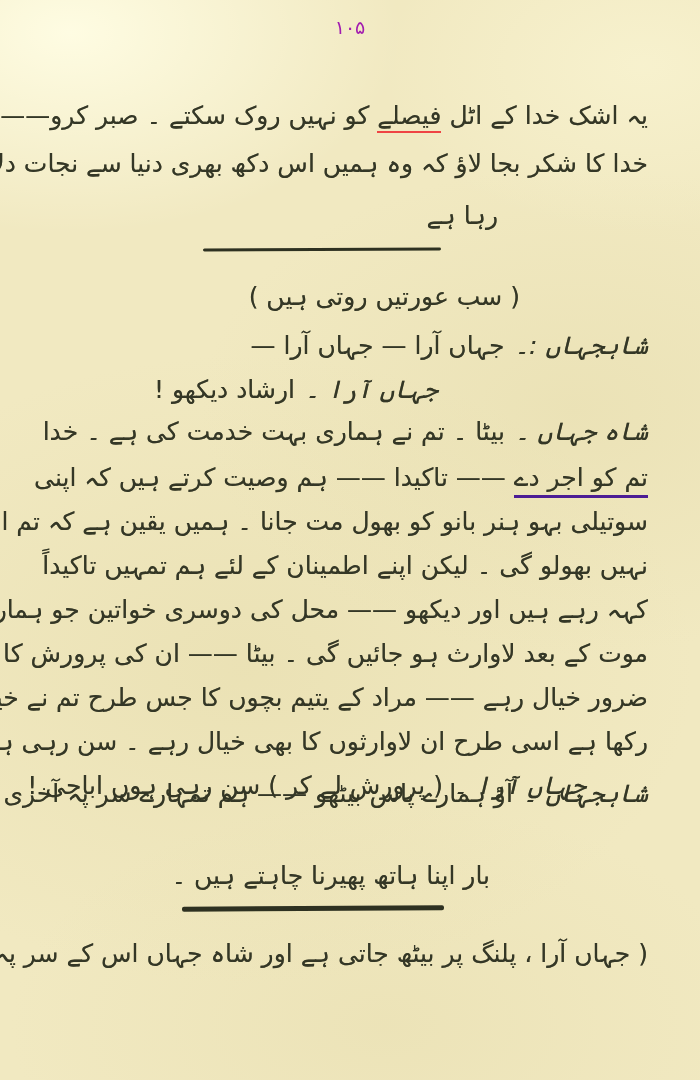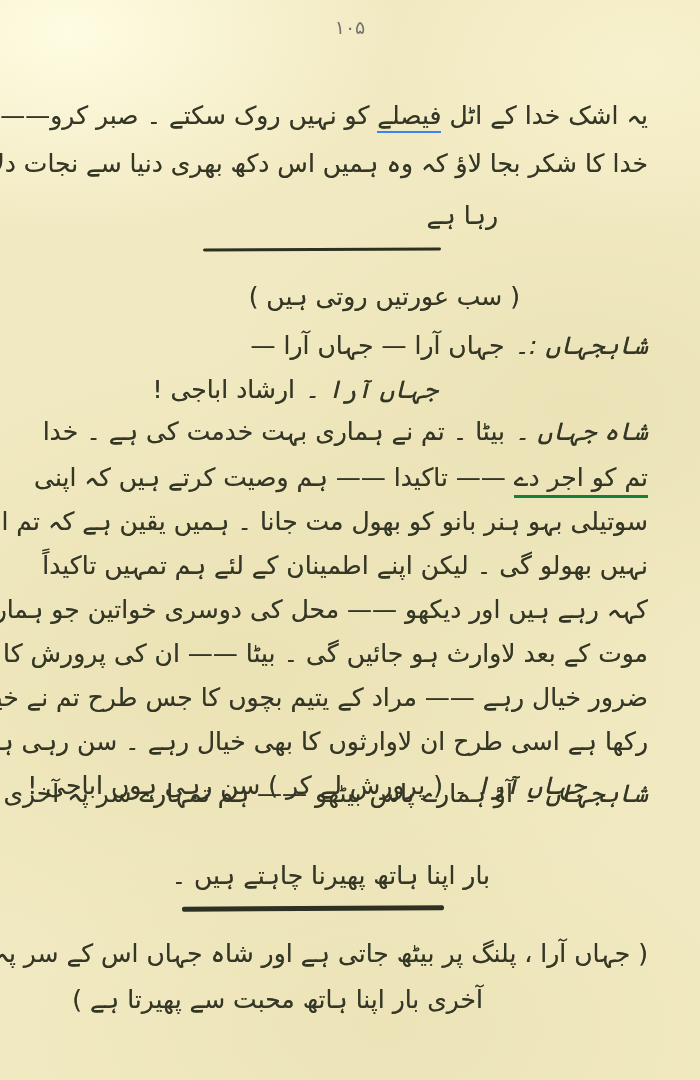--- a/index.html
+++ b/index.html
@@ -11,31 +11,31 @@
       radial-gradient(ellipse 380px 240px at 92% 6%, rgba(252,248,216,.55), rgba(252,248,216,0) 70%),
       radial-gradient(ellipse 520px 340px at 82% 38%, rgba(226,216,166,.40), rgba(226,216,166,0) 72%),
       radial-gradient(ellipse 600px 420px at 35% 62%, rgba(223,212,158,.35), rgba(223,212,158,0) 75%),
       radial-gradient(ellipse 500px 300px at 55% 95%, rgba(230,220,172,.45), rgba(230,220,172,0) 75%),
       #f1e9c1;
     color:#343726;
   }
   .page{position:absolute;inset:0;}
   .pagenum{
     position:absolute;top:16px;left:0;right:0;text-align:center;
-    font-size:19px;letter-spacing:2px;color:#737373;
+    font-size:19px;letter-spacing:2px;color:#a21caf;
   }
   .line{
     position:absolute;left:48px;right:52px;
     direction:rtl;text-align:right;white-space:nowrap;
     font-size:25px;line-height:40px;color:#343726;
     text-shadow:0 0 .5px rgba(46,48,30,.55);
   }
   .speaker{margin-left:10px;font-style:italic;}
-  .u-ink{border-bottom:2px solid #3b82f6;padding-bottom:1px;}
-  .u-blue{border-bottom:3px solid #15803d;padding-bottom:3px;}
+  .u-ink{border-bottom:2px solid #ef4444;padding-bottom:1px;}
+  .u-blue{border-bottom:3px solid #4c1d95;padding-bottom:3px;}
   .rule{position:absolute;background:#2e3121;border-radius:2px;transform:rotate(-.3deg);}
   .rule-1{left:203px;width:238px;height:3px;top:248px;}
   .rule-2{left:182px;width:262px;height:5px;top:906px;}
 </style>
 </head>
 <body>
 
 <div class="page">
 
   <div class="pagenum">۱۰۵</div>
@@ -48,21 +48,21 @@
 
   <div class="rule rule-1"></div>
 
   <div class="line" style="top:277px;padding-right:128px;">( سب عورتیں روتی ہیں )</div>
 
   <div class="line" style="top:326px;">
     <span class="speaker">شاہجہاں :۔</span><span>جہاں آرا — جہاں آرا —</span>
   </div>
 
   <div class="line" style="top:370px;padding-right:210px;">
-    <span class="speaker">جہاں آرا ۔</span><span>ارشاد اباجی !</span>
+    <span class="speaker">جہاں آرا ۔</span><span>ارشاد دیکھو !</span>
   </div>
 
   <div class="line" style="top:412px;">
     <span class="speaker">شاہ جہاں ۔</span><span>بیٹا ۔ تم نے ہماری بہت خدمت کی ہے ۔ خدا</span>
   </div>
   <div class="line" style="top:458px;">
     <span class="u-blue">تم کو اجر دے</span><span> —— تاکیدا —— ہم وصیت کرتے ہیں کہ اپنی</span>
   </div>
   <div class="line" style="top:502px;">سوتیلی بہو ہنر بانو کو بھول مت جانا ۔ ہمیں یقین ہے کہ تم اسے</div>
   <div class="line" style="top:546px;">نہیں بھولو گی ۔ لیکن اپنے اطمینان کے لئے ہم تمہیں تاکیداً</div>
@@ -76,15 +76,14 @@
   </div>
 
   <div class="line" style="top:774px;">
     <span class="speaker">شاہجہاں ۔</span><span>آؤ ہمارے پاس بیٹھو —— ہم تمہارے سر پہ آخری</span>
   </div>
   <div class="line" style="top:836px;padding-right:158px;margin-top:20px;">بار اپنا ہاتھ پھیرنا چاہتے ہیں ۔</div>
 
   <div class="rule rule-2"></div>
 
   <div class="line" style="top:934px;">( جہاں آرا ، پلنگ پر بیٹھ جاتی ہے اور شاہ جہاں اس کے سر پہ</div>
-  <div class="line" style="top:980px;padding-right:165px;">آخری بار اپنا ہاتھ محبت سے پھیرتا ہے )</div>
 
 </div>
 
 </body></html>

